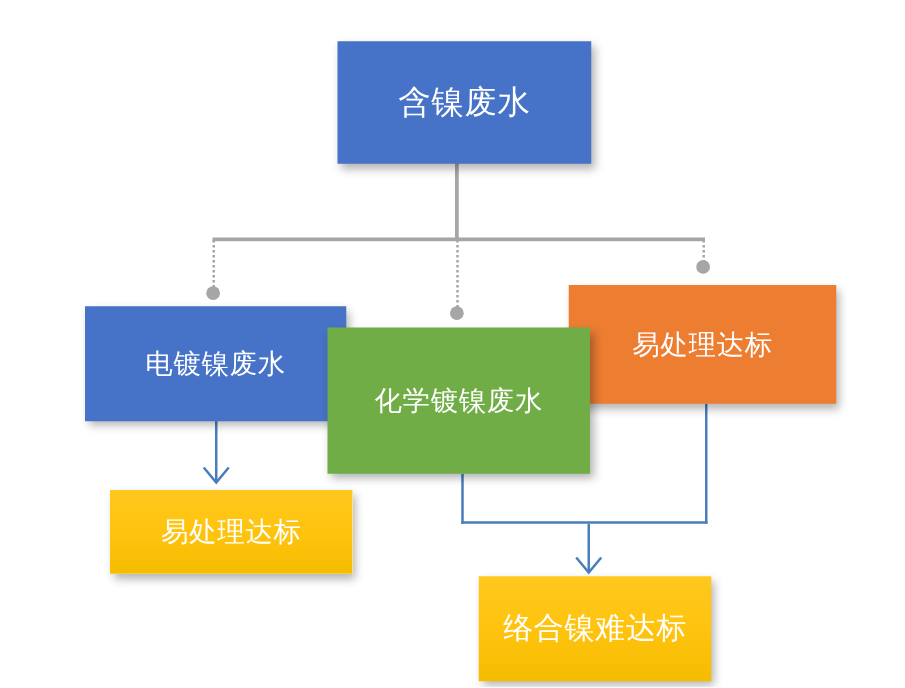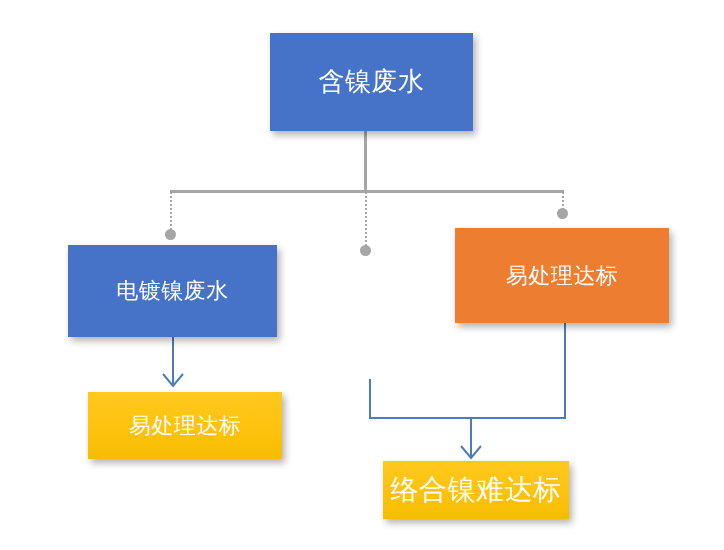--- a/index.html
+++ b/index.html
@@ -102,22 +102,25 @@
   </div>
 
   <div class="node node-blue" style="left:68px; top:245px; width:209px; height:92px; font-size:22px;">
     <span>电镀镍废水</span>
   </div>
 
   <div class="node node-orange" style="left:455px; top:228px; width:214px; height:95px; font-size:22px;">
     <span>易处理达标</span>
   </div>
 
+  <div class="node node-green" style="left:262px; top:262px; width:210px; height:117px; font-size:22px;">
+    <span>化学镀镍废水</span>
+  </div>
 
   <div class="node node-yellow" style="left:88px; top:392px; width:194px; height:67px; font-size:22px;">
     <span>易处理达标</span>
   </div>
 
-  <div class="node node-yellow" style="left:383px; top:461px; width:186px; height:58px; font-size:28px;">
+  <div class="node node-yellow" style="left:383px; top:461px; width:186px; height:84px; font-size:24px;">
     <span>络合镍难达标</span>
   </div>
 
 </div>
 
 </body></html>

